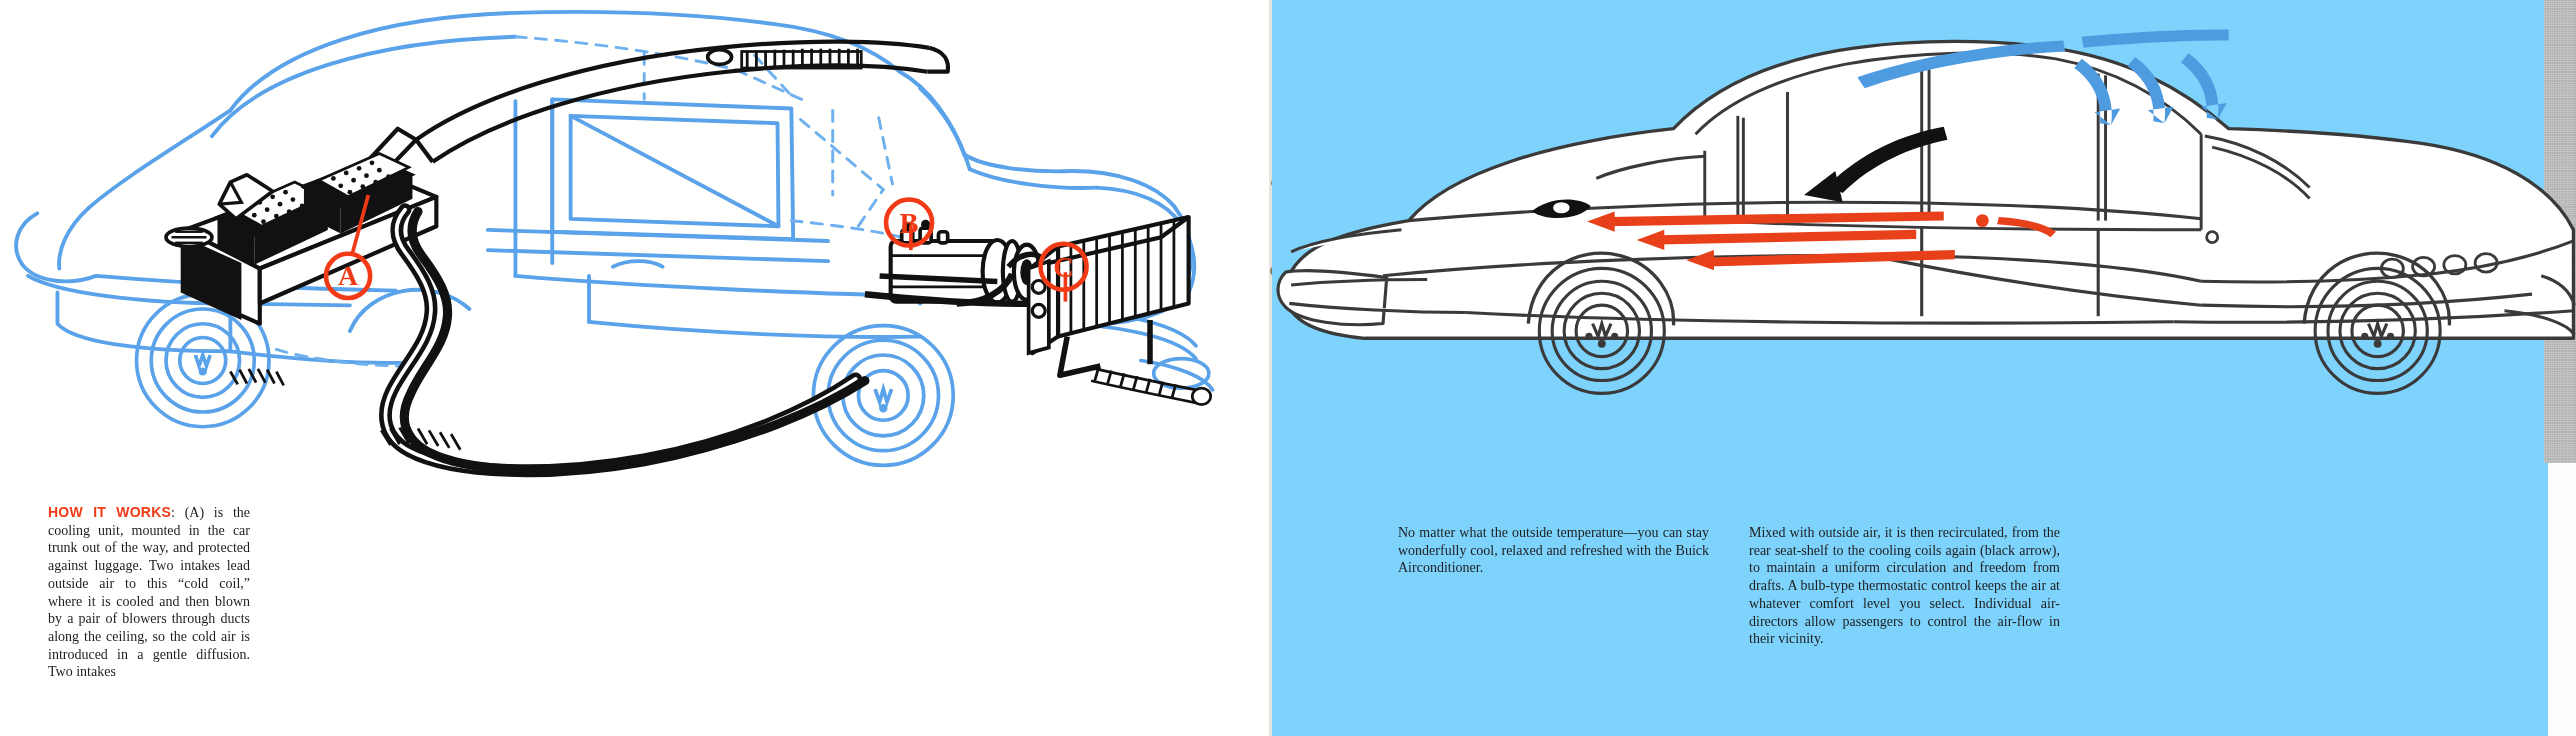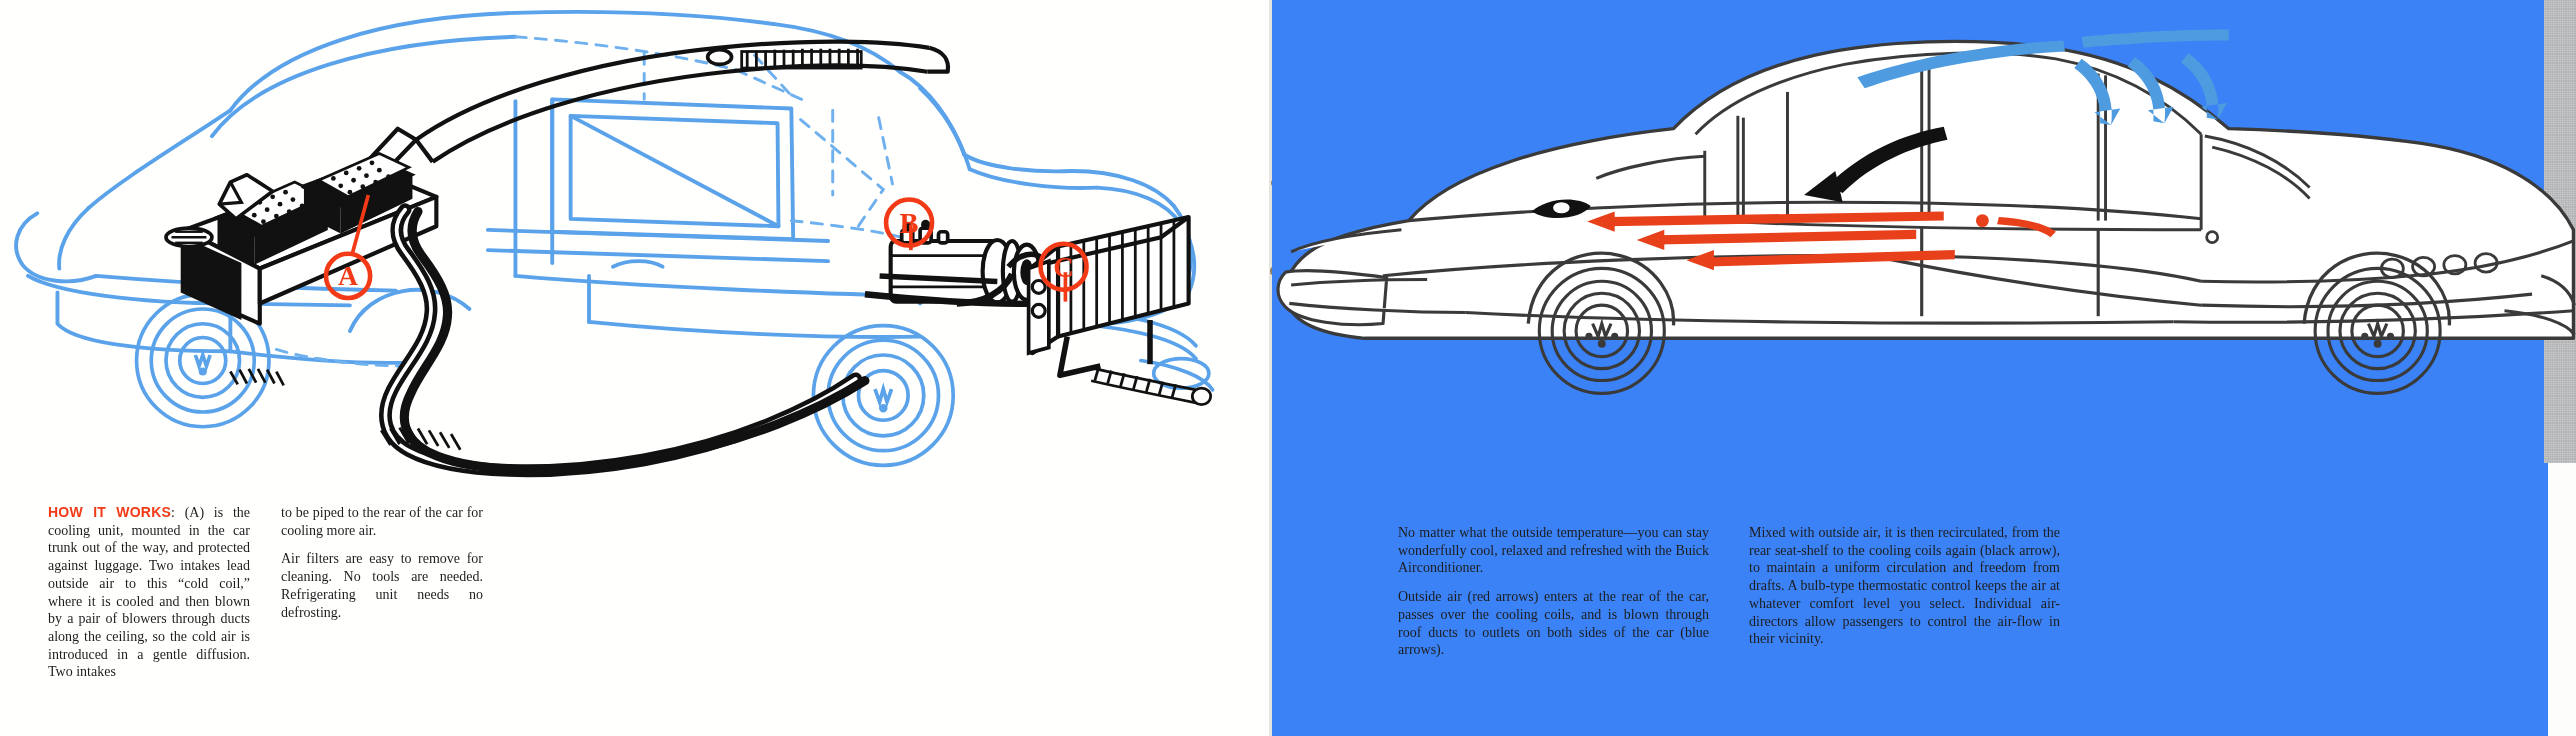--- a/index.html
+++ b/index.html
@@ -2,37 +2,37 @@
 <html style="font-size:14.7px"><head>
 <meta charset="utf-8">
 <style>
   html,body{margin:0;padding:0;background:#ffffff;}
   body{width:2576px;height:736px;overflow:hidden;font-family:"Liberation Serif",serif;}
   .spread{position:relative;width:2576px;height:736px;background:#fdfdfb;}
 
   
   .page-left{position:absolute;left:0;top:0;width:1270px;height:736px;background:#fffffe;}
   .gutter{position:absolute;left:1269px;top:0;width:3.7px;height:736px;background:#e6e4df;}
-  .page-right{position:absolute;left:1272px;top:0;width:1276px;height:736px;background:#3b82f6;}
+  .page-right{position:absolute;left:1272px;top:0;width:1276px;height:736px;background:#7dd3fc;}
   .grey-plate{position:absolute;left:1272px;top:0;width:1304px;height:463px;
       background:#b0b2b4;}
   .grey-plate:after{content:"";position:absolute;inset:0;
       background-image:repeating-linear-gradient(0deg,rgba(255,255,255,.16) 0 0.9px,rgba(0,0,0,0) 0.9px 1.8px),
                        repeating-linear-gradient(90deg,rgba(255,255,255,.13) 0 0.9px,rgba(0,0,0,0) 0.9px 1.8px);}
   .gutter-speck{position:absolute;background:#8c7d63;border-radius:50%;}
 
   
   .art{position:absolute;left:0;top:0;}
   svg{display:block;overflow:visible;}
 
   
   .cols{position:absolute;display:flex;}
   .col{font-family:"Liberation Serif",serif;font-size:14px;line-height:17.7px;
        color:#1d1d1d;text-align:justify;text-justify:inter-word;-webkit-hyphens:none;hyphens:none;}
-  .col p{margin:0 0 11px 0;}
+  .col p{margin:0 0 1px 0;}
   .kicker{font-family:"Liberation Sans",sans-serif;font-weight:bold;color:#f23a16;
           letter-spacing:0.2px;font-size:14px;}
   .left-cols{left:48px;top:504px;width:1132px;gap:31px;}
   .left-cols .col{width:202px;}
   .right-cols{left:1398px;top:524px;width:1141px;gap:40px;}
   .right-cols .col{width:311px;}
 </style>
 </head>
 <body>
 
@@ -327,24 +327,20 @@
           <circle cx="1156" cy="290" r="25" fill="none" stroke="#F23A16" stroke-width="5"></circle>
           <text x="1156" y="301" text-anchor="middle" fill="#F23A16" font-family="Liberation Serif, serif" font-size="31" font-weight="bold">C</text>
         </g>
       </svg>
     </div>
 
     <div class="cols left-cols">
       <div class="col">
         <p><span class="kicker">HOW IT WORKS</span><span>: (A) is the cooling unit, mounted in the car trunk out of the way, and protected against luggage. Two intakes lead outside air to this “cold coil,” where it is cooled and then blown by a pair of blowers through ducts along the ceiling, so the cold air is introduced in a gentle diffusion. Two intakes</span></p>
       </div>
-      <div class="col">
-        <p>to be piped to the rear of the car for cooling more air.</p>
-        <p>Air filters are easy to remove for cleaning. No tools are needed. Refrigerating unit needs no defrosting.</p>
-      </div>
     </div>
   </div>
 
   <div class="gutter"></div>
   <div class="gutter-speck" style="left:1271px;top:180px;width:4.6px;height:6.4px;"></div>
   <div class="gutter-speck" style="left:1270px;top:267px;width:6.4px;height:8.3px;"></div>
   <div class="gutter-speck" style="left:1277px;top:495px;width:5.5px;height:7.4px;"></div>
 
   <div class="page-right">
     <div class="grey-plate"></div>
@@ -473,21 +469,20 @@
           <path d="M604 202 C 640 166, 686 146, 730 138 L 734 152
                    C 694 160, 652 178, 620 210 Z"></path>
           <path d="M612 186 L 578 212 L 620 220 Z"></path>
         </g>
       </svg>
     </div>
 
     <div class="cols right-cols" style="left:126px;top:524px;">
       <div class="col">
         <p>No matter what the outside temperature—you can stay wonderfully cool, relaxed and refreshed with the Buick Airconditioner.</p>
-        <p>Outside air (red arrows) enters at the rear of the car, passes over the cooling coils, and is blown through roof ducts to outlets on both sides of the car (blue arrows).</p>
       </div>
       <div class="col">
         <p>Mixed with outside air, it is then recirculated, from the rear seat-shelf to the cooling coils again (black arrow), to maintain a uniform circulation and freedom from drafts. A bulb-type thermostatic control keeps the air at whatever comfort level you select. Individual air-directors allow passengers to control the air-flow in their vicinity.</p>
       </div>
     </div>
   </div>
 </div>
 
 
 </body></html>

